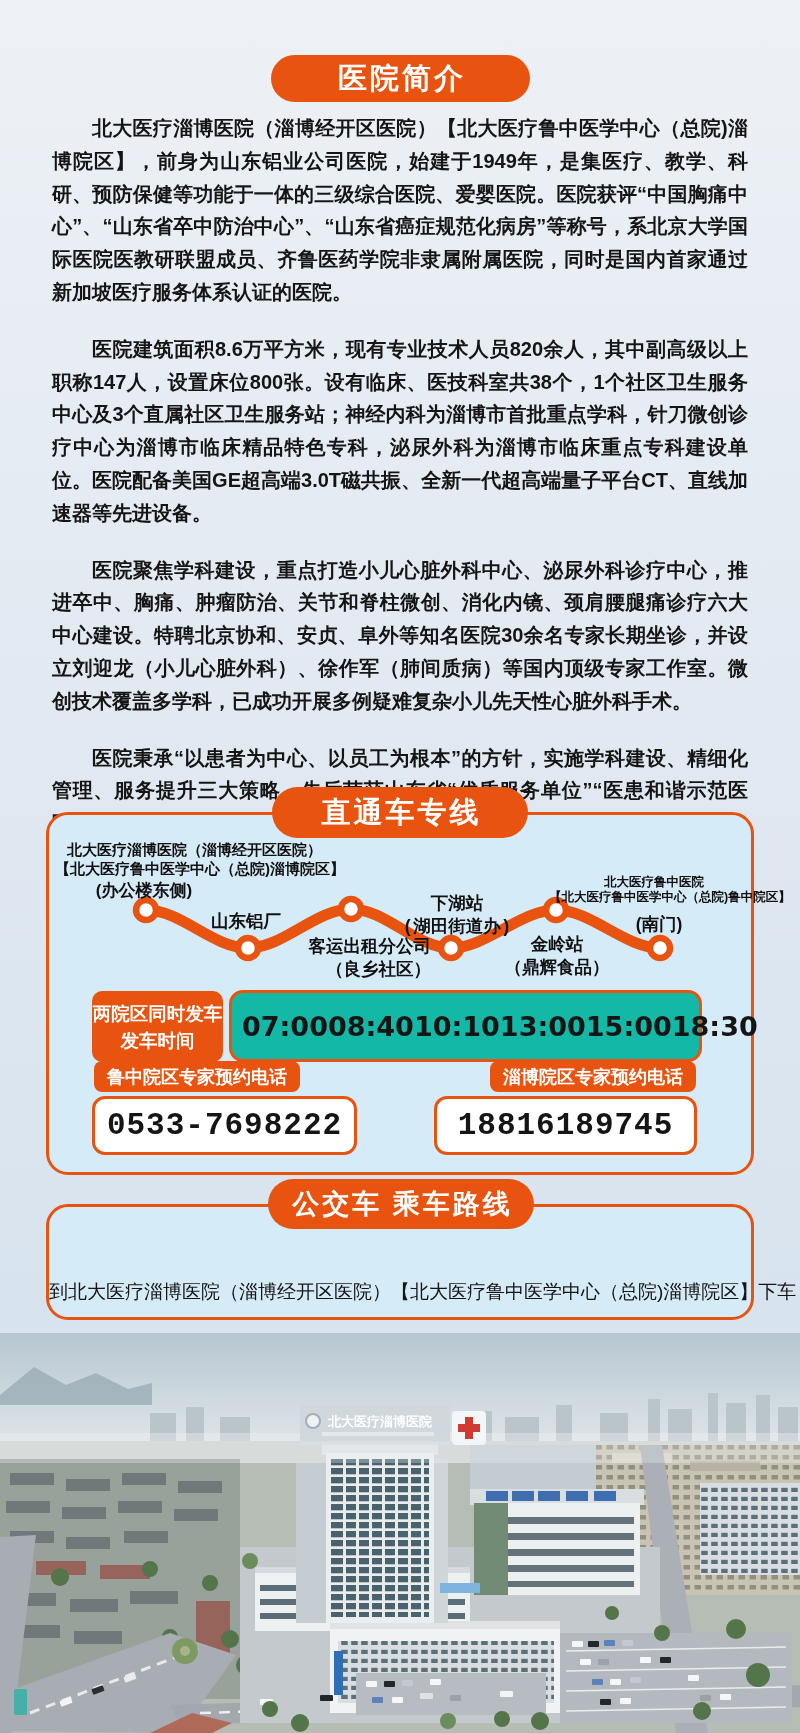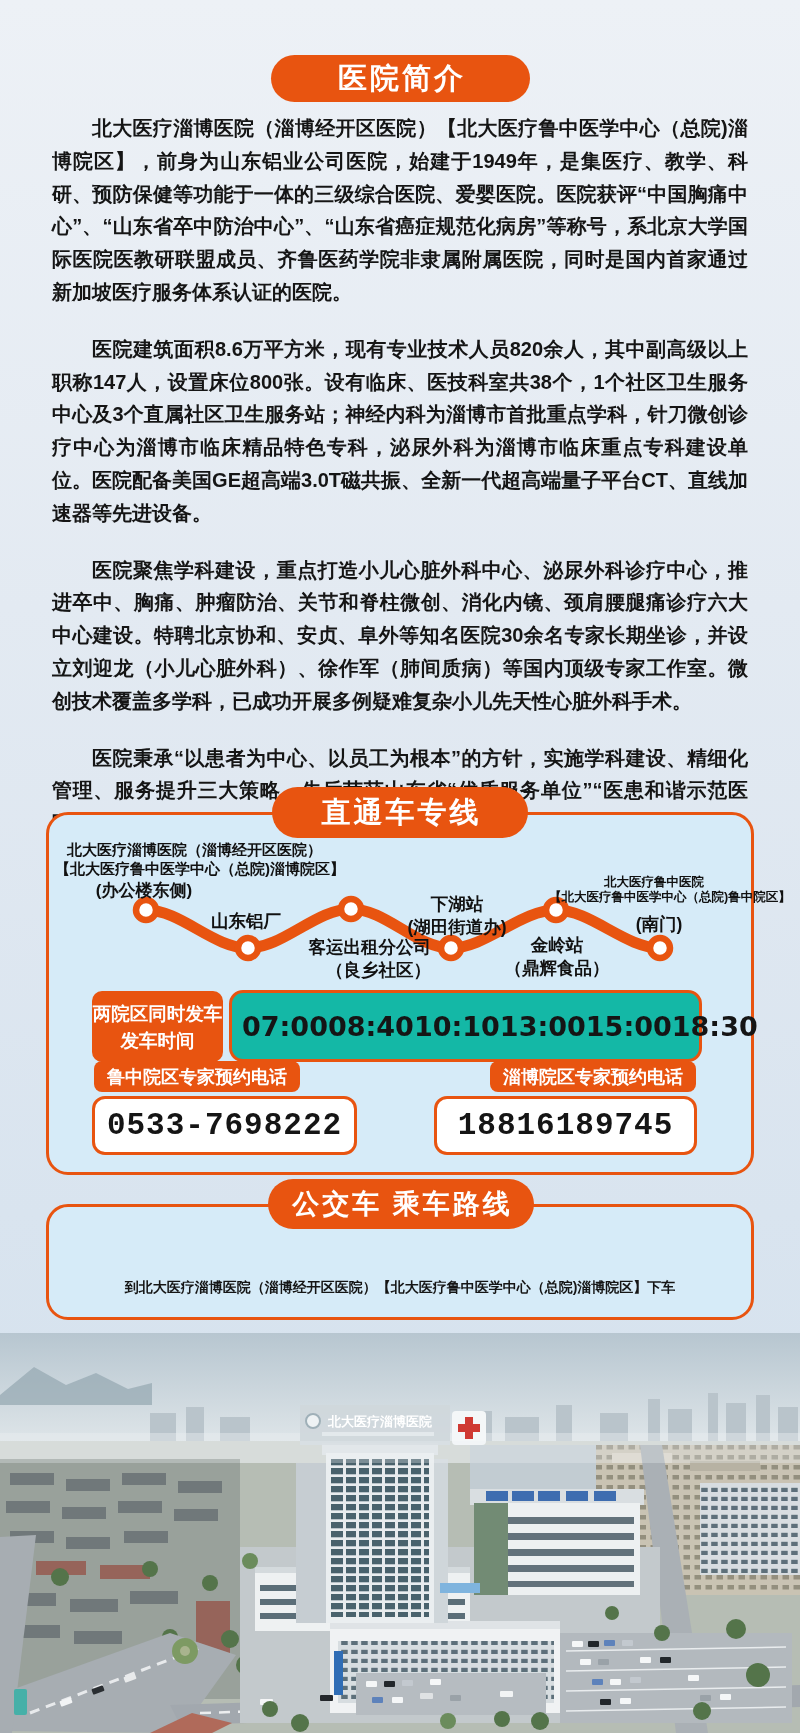--- a/index.html
+++ b/index.html
@@ -28,21 +28,21 @@
     text-indent:2em;margin:0 0 24px 0;color:var(--ink);
   }
   .card{
     position:absolute;background:var(--card-bg);border:3px solid var(--orange);
     border-radius:22px;z-index:1;
   }
   #shuttle-card{left:46px;top:812px;width:708px;height:363px;}
   #bus-card{left:46px;top:1204px;width:708px;height:116px;}
   .route-svg{position:absolute;left:0;top:0;width:708px;height:250px;}
   .st{position:absolute;font-weight:700;color:#111;white-space:nowrap;}
-  .st.center{text-align:center;white-space:normal;}
+  .st.center{text-align:center;white-space:normal;font-family:Liberation Mono, monospace;}
   #s1l1{left:18px;top:26px;font-size:15px;}
   #s1l2{left:6px;top:45px;font-size:15px;}
   #s1l3{left:20px;top:64px;width:150px;font-size:17px;text-align:center;}
   #s2{left:149px;top:94px;width:96px;font-size:17.5px;text-align:center;}
   #s3{left:222px;top:121px;width:160px;font-size:17.5px;line-height:23px;text-align:right;}
   #s4{left:328px;top:78px;width:160px;font-size:17.5px;line-height:23px;}
   #s5{left:428px;top:119px;width:160px;font-size:17.5px;line-height:23px;}
   #s6l1{left:505px;top:59px;width:200px;font-size:12.5px;text-align:center;}
   #s6l2{left:500px;top:74px;width:210px;font-size:12.5px;text-align:center;}
   #s6l3{left:560px;top:97px;width:100px;font-size:17.5px;text-align:center;}
@@ -66,21 +66,21 @@
     position:absolute;top:281px;height:59px;background:#fff;border:3px solid var(--orange);
     border-radius:13px;display:flex;align-items:center;justify-content:center;
     font-size:31px;font-weight:700;letter-spacing:1px;
     font-family:Liberation Mono, monospace;
   }
   #phone-label-l{left:45px;}
   #phone-box-l{left:43px;width:265px;}
   #phone-label-r{left:441px;}
   #phone-box-r{left:385px;width:263px;}
   .bus-line1{position:absolute;left:0;top:36px;width:100%;text-align:center;font-size:20px;font-weight:700;}
-  .bus-line2{position:absolute;left:0;top:72px;width:100%;text-align:center;font-size:14px;font-weight:700;white-space:nowrap;}
+  .bus-line2{position:absolute;left:0;top:72px;width:100%;text-align:center;font-size:19px;font-weight:400;white-space:nowrap;}
   .photo{position:absolute;left:0;top:1333px;width:800px;height:400px;display:block;}
 </style>
 </head>
 <body>
 
 <div class="page">
 
   <div class="banner" id="banner-intro">医院简介</div>
 
   <div class="paragraphs">

